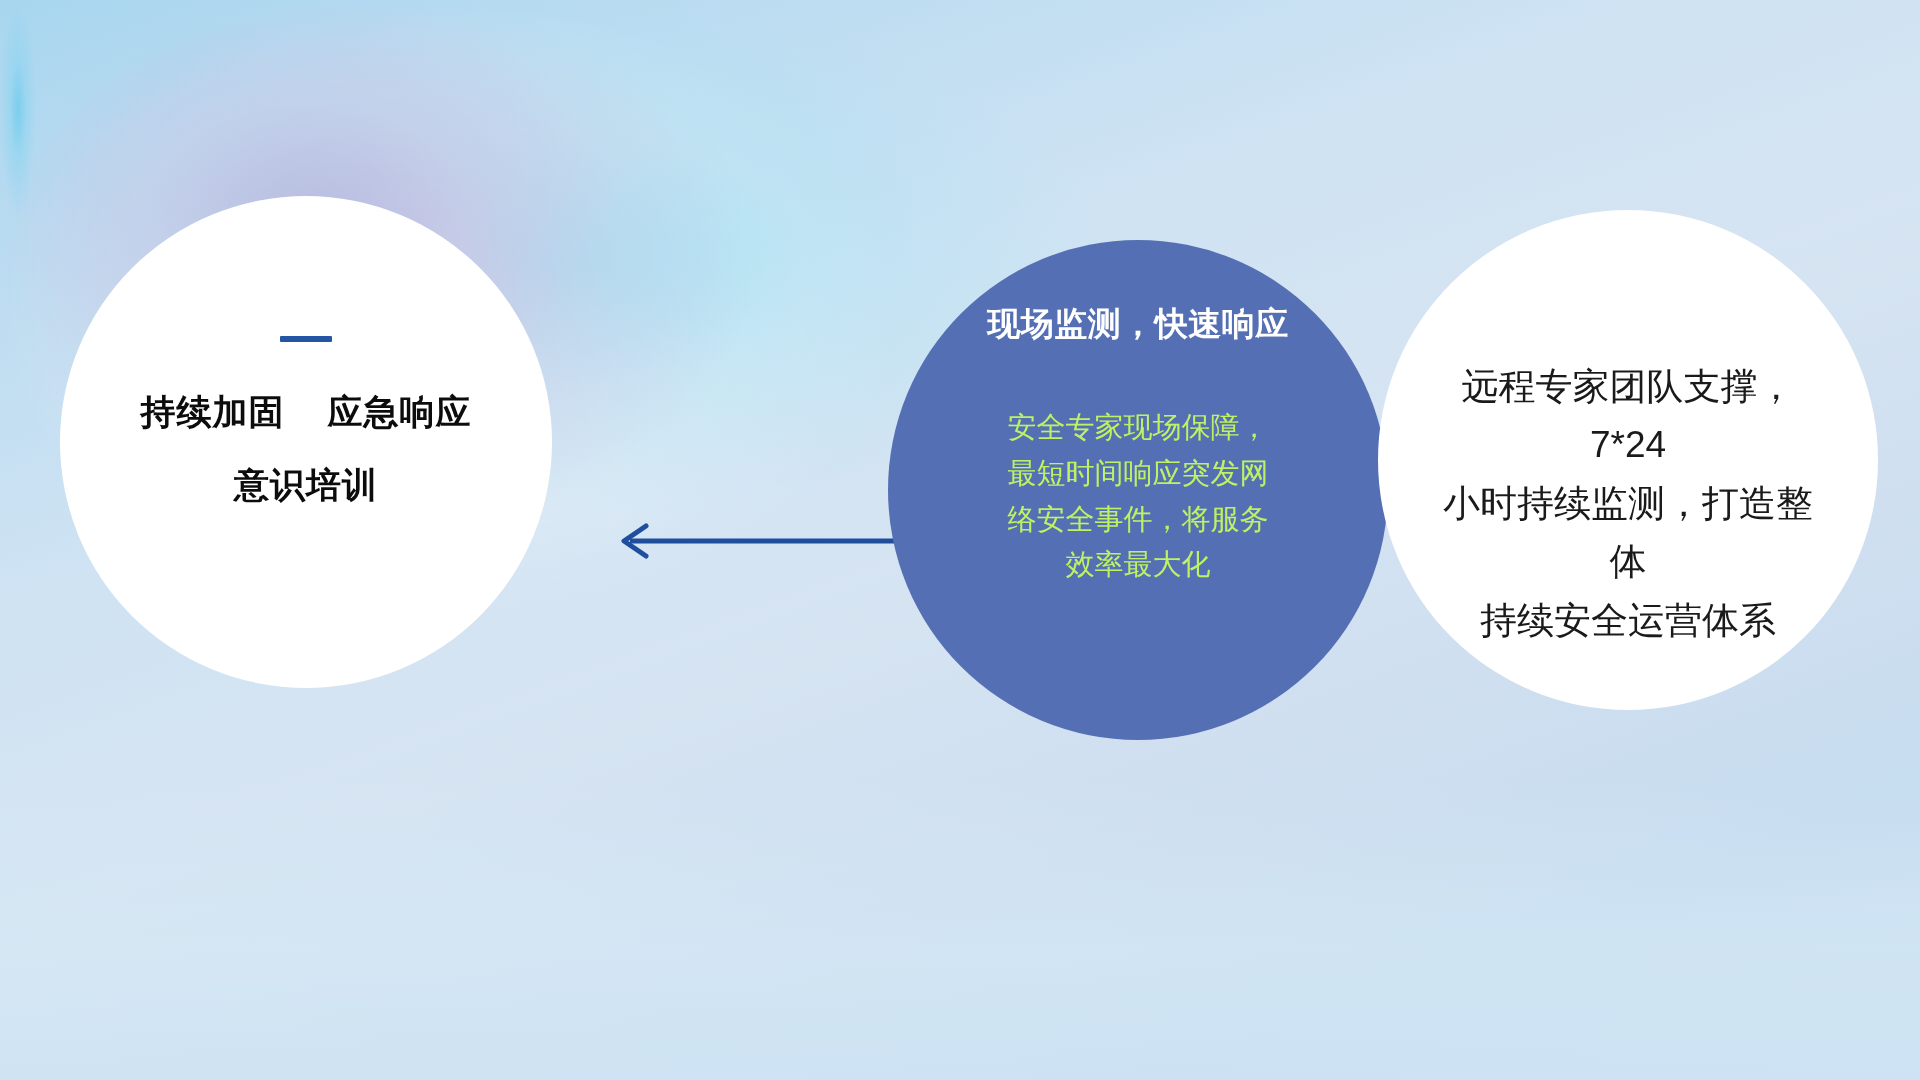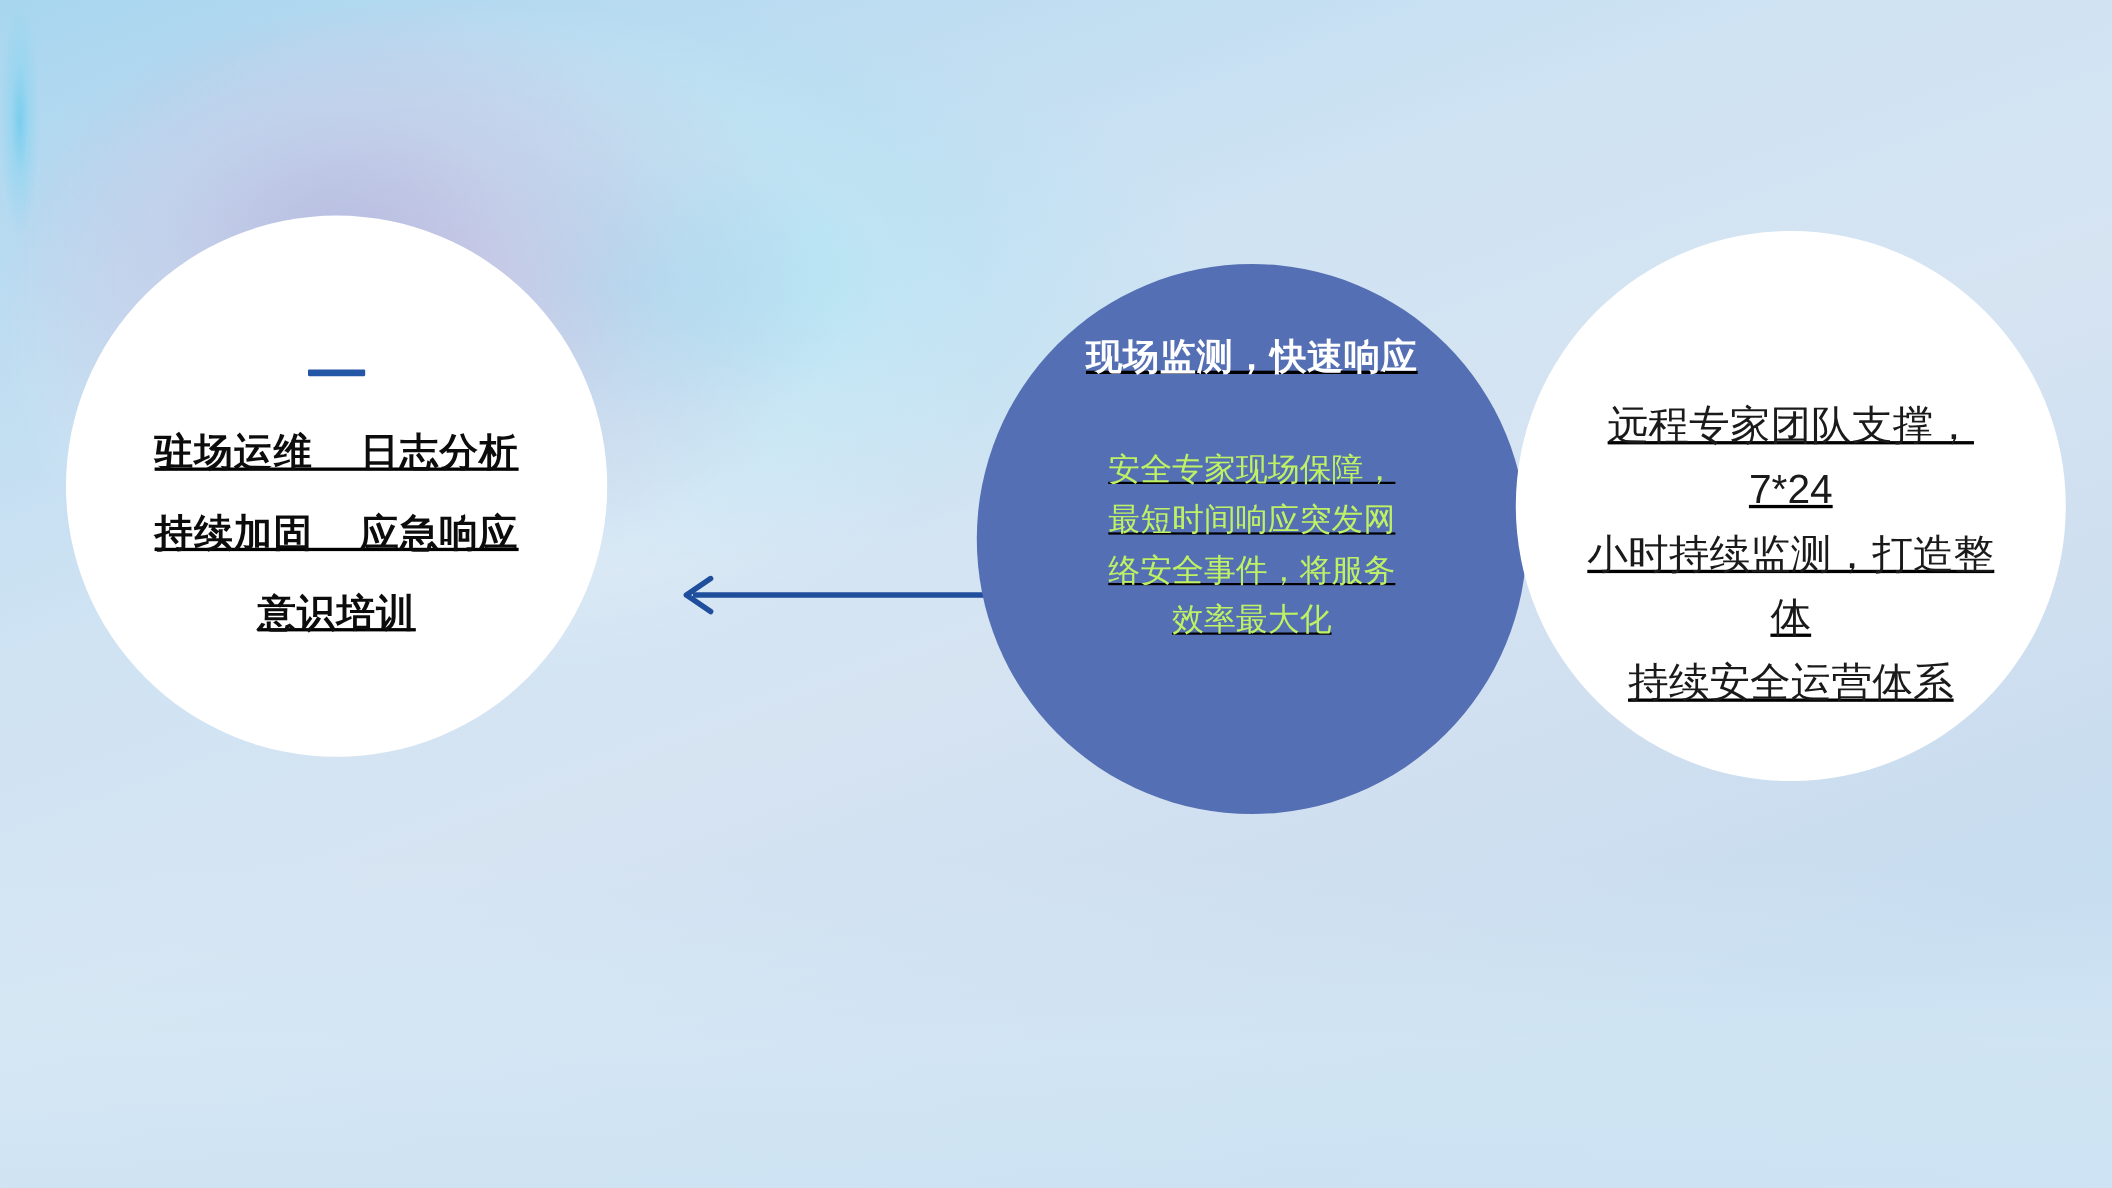--- a/index.html
+++ b/index.html
@@ -91,21 +91,20 @@
         rgba(255,255,255,0) 72%,
         rgba(214,234,246,0.55) 88%,
         rgba(206,228,243,0.75) 100%);
   }
 
   
   .circle {
     position: absolute;
     border-radius: 50%;
     box-sizing: border-box;
-    text-decoration: underline;
   }
 
   #circle-left {
     left: 60px;
     top: 196px;
     width: 492px;
     height: 492px;
     background: #ffffff;
     display: flex;
     flex-direction: column;
@@ -224,21 +223,20 @@
   <div class="bg-layer bg-violet-br"></div>
   <div class="bg-layer bg-lightstripe"></div>
 
   <svg id="flow-arrow" viewBox="0 0 300 50">
     <line x1="296" y1="25" x2="22" y2="25" stroke="#1f4e9c" stroke-width="5"></line>
     <polyline points="38,10 16,25 38,40" fill="none" stroke="#1f4e9c" stroke-width="5" stroke-linecap="round" stroke-linejoin="round"></polyline>
   </svg>
 
   <div id="circle-left" class="circle">
     <div id="left-divider"></div>
-    <div class="left-line">驻场运维    日志分析</div>
     <div class="left-line">持续加固    应急响应</div>
     <div class="left-line">意识培训</div>
   </div>
 
   <div id="circle-middle" class="circle">
     <div id="middle-heading">现场监测，快速响应</div>
     <div id="middle-body">安全专家现场保障，
 最短时间响应突发网
 络安全事件，将服务
 效率最大化</div>

